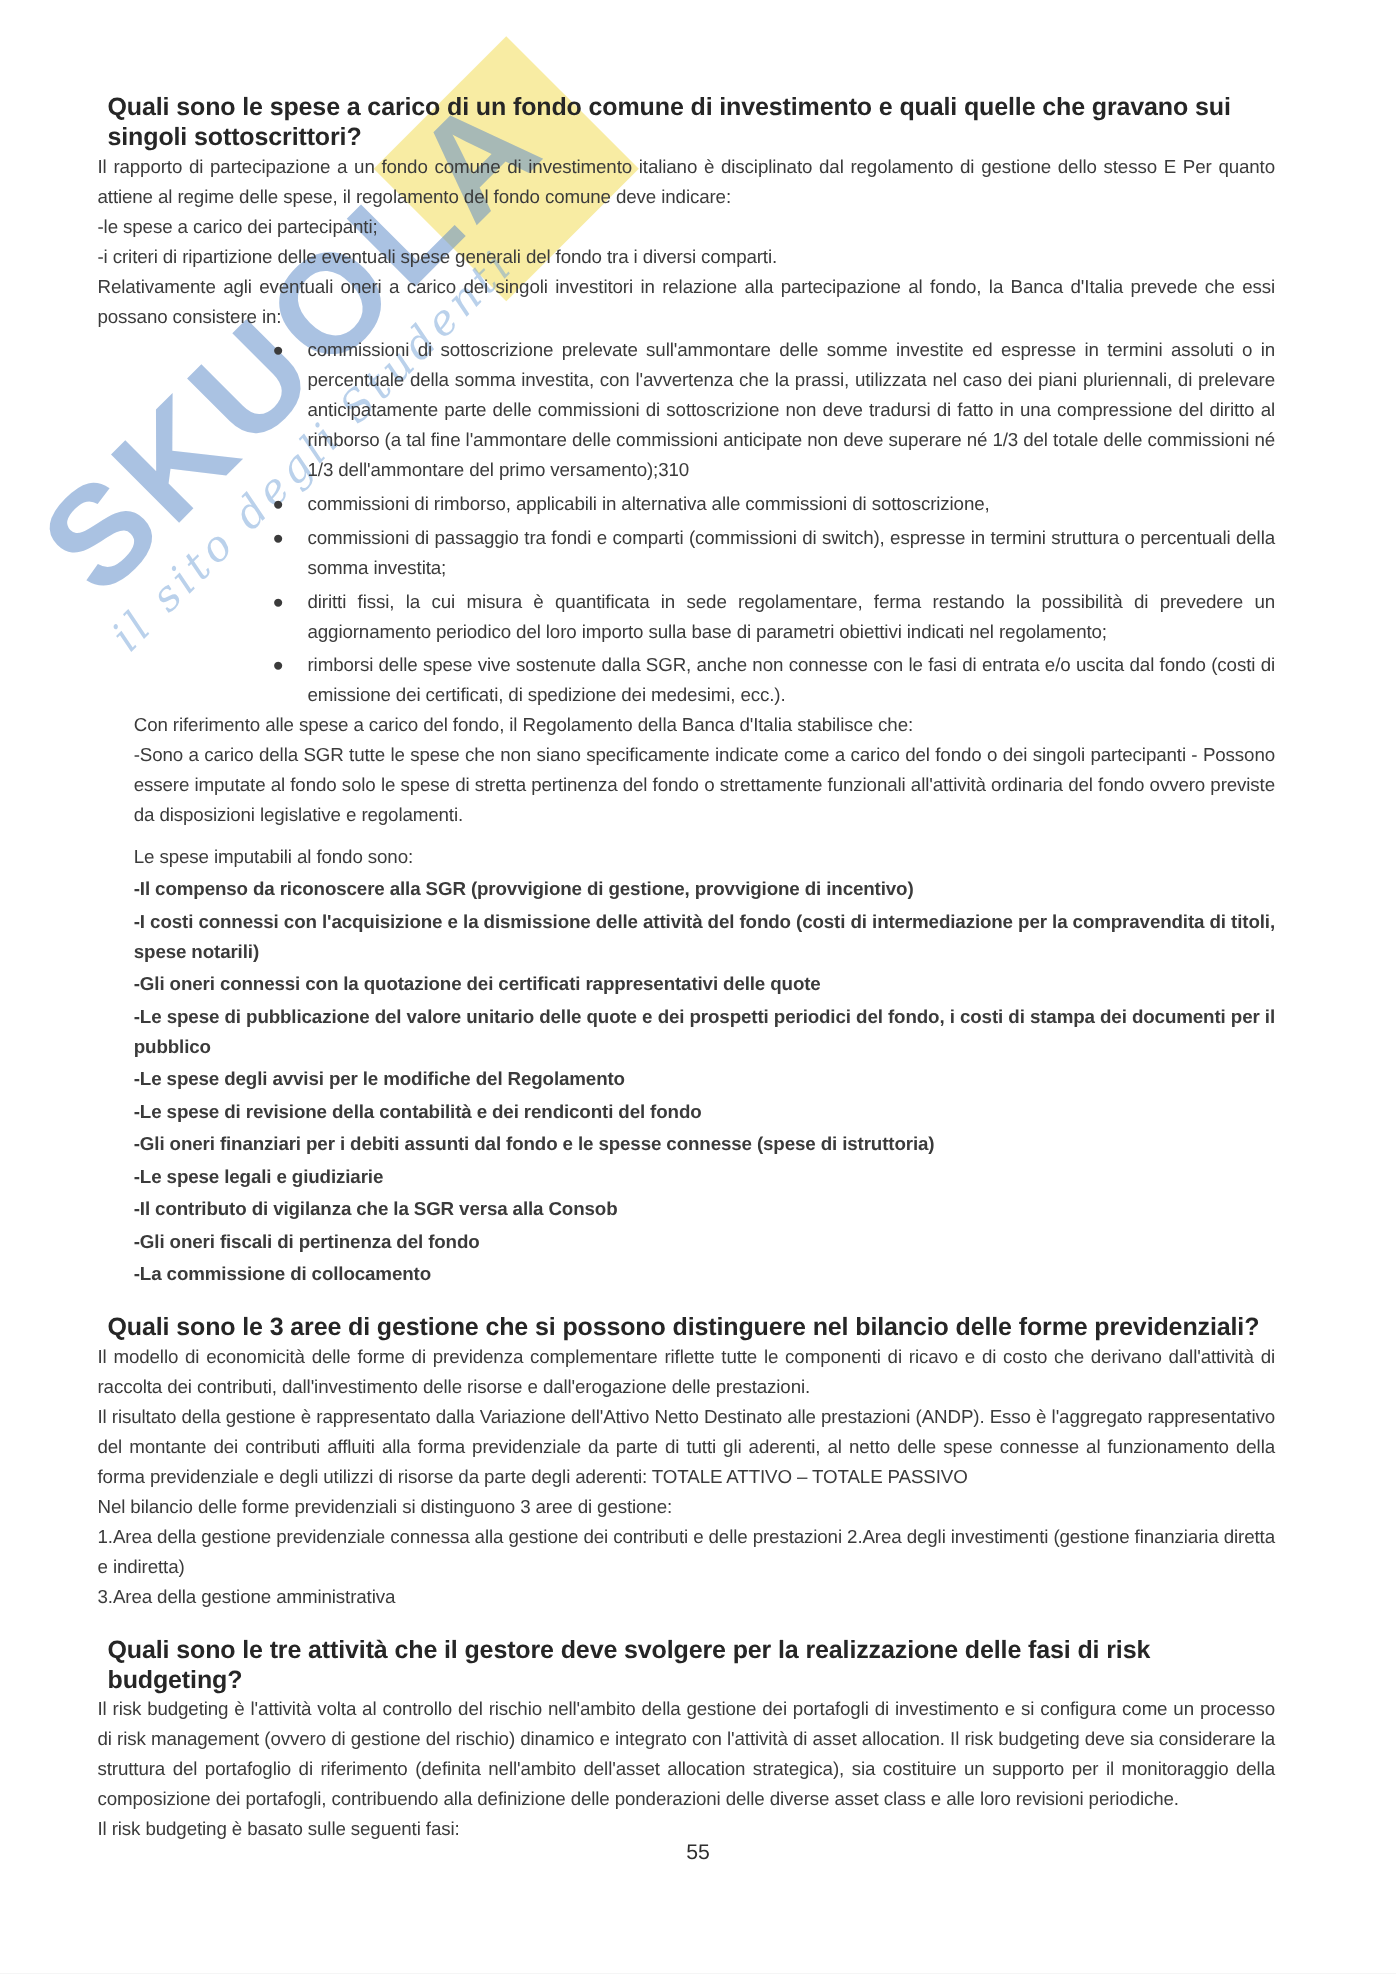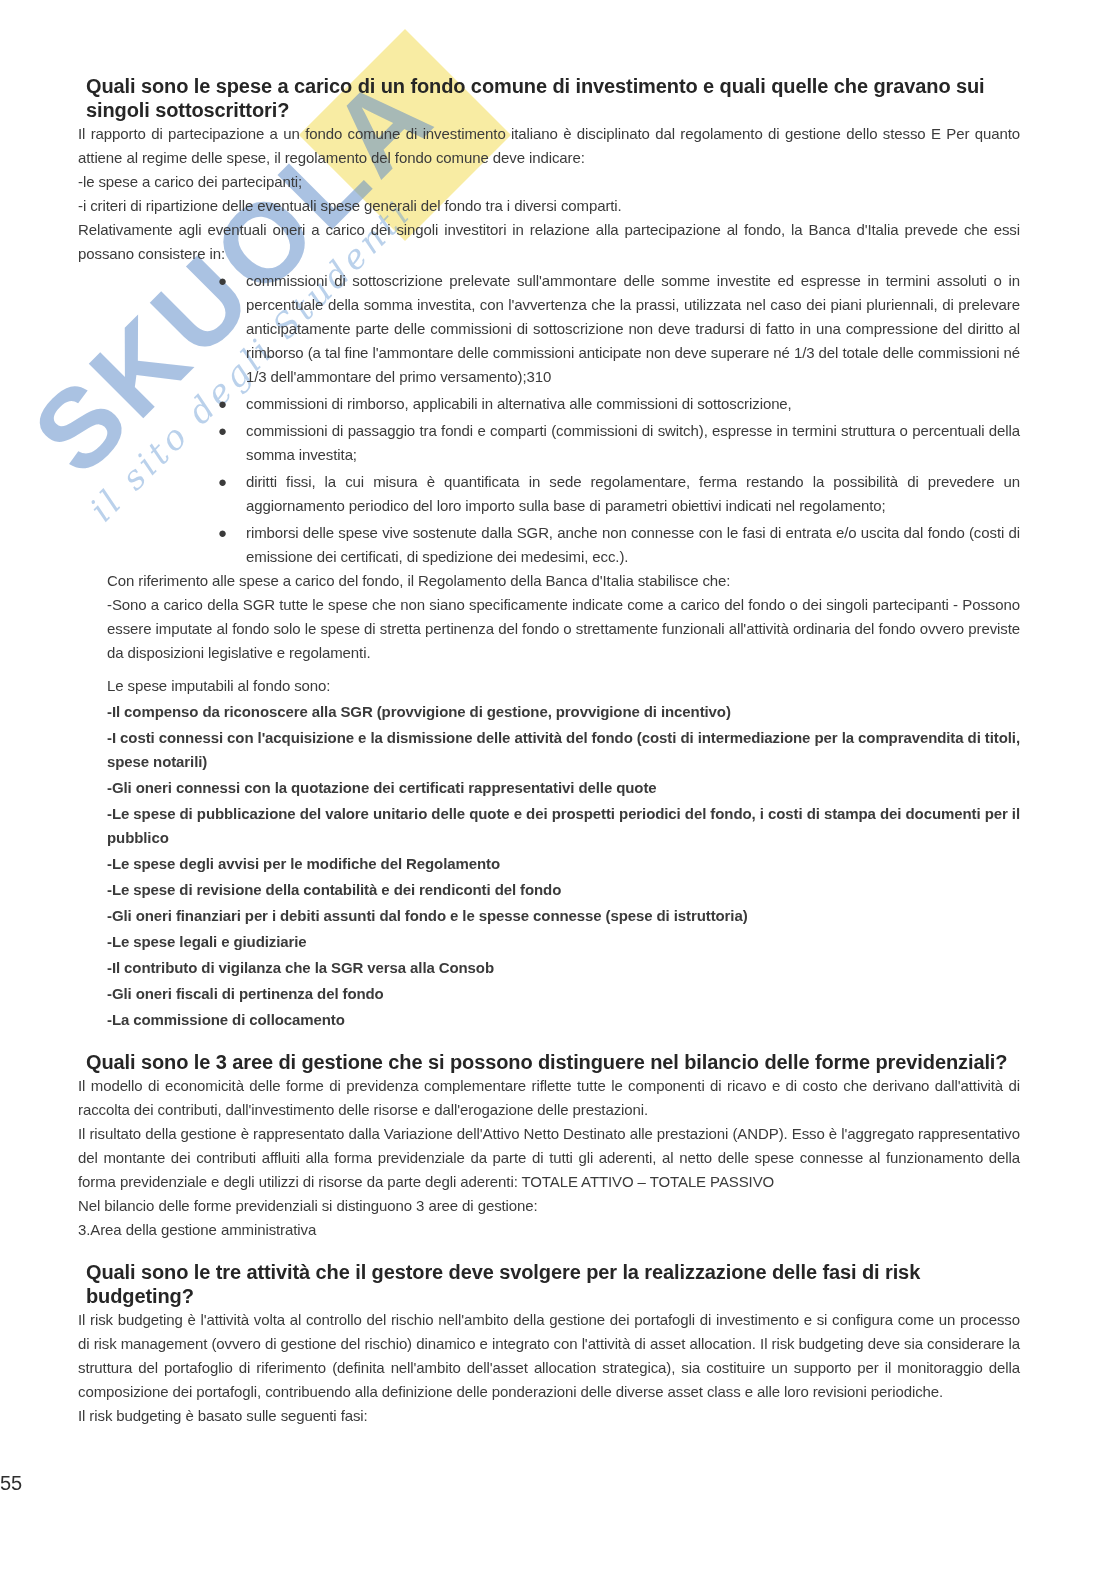--- a/index.html
+++ b/index.html
@@ -47,21 +47,21 @@
   .bullet .dot{flex:0 0 28px;padding-left:70px;box-sizing:content-box;
     width:0;flex-basis:98px;max-width:98px;}
   .bullet .dot span{display:inline-block;transform:translateX(70px);}
   .bullet .btxt{flex:1;text-align:justify;}
   .gap-sm{margin-top:9px;}
   .gap-md{margin-top:9px;}
   .gap-lg{margin-top:18px;}
   .li{margin-top:2px;font-weight:bold;}
   .page-number{
     position:absolute;left:0;right:0;top:1472px;z-index:1;
-    text-align:left;font-size:20px;color:#2f2f2f;
+    text-align:center;font-size:17px;color:#2f2f2f;
   }
 </style>
 </head>
 <body>
 
 <div class="page">
 
   <div class="watermark">
     <div class="wm-diamond"></div>
     <div class="wm-brand">SKUOLA</div>
@@ -112,20 +112,21 @@
     <div class="block mid li">-Gli oneri finanziari per i debiti assunti dal fondo e le spesse connesse (spese di istruttoria)</div>
     <div class="block mid li">-Le spese legali e giudiziarie</div>
     <div class="block mid li">-Il contributo di vigilanza che la SGR versa alla Consob</div>
     <div class="block mid li">-Gli oneri fiscali di pertinenza del fondo</div>
     <div class="block mid li">-La commissione di collocamento</div>
 
     <div class="block heading gap-lg">Quali sono le 3 aree di gestione che si possono distinguere nel bilancio delle forme previdenziali?</div>
     <div class="block just">Il modello di economicità delle forme di previdenza complementare riflette tutte le componenti di ricavo e di costo che derivano dall'attività di raccolta dei contributi, dall'investimento delle risorse e dall'erogazione delle prestazioni.</div>
     <div class="block just">Il risultato della gestione è rappresentato dalla Variazione dell'Attivo Netto Destinato alle prestazioni (ANDP). Esso è l'aggregato rappresentativo del montante dei contributi affluiti alla forma previdenziale da parte di tutti gli aderenti, al netto delle spese connesse al funzionamento della forma previdenziale e degli utilizzi di risorse da parte degli aderenti: TOTALE ATTIVO – TOTALE PASSIVO</div>
     <div class="block">Nel bilancio delle forme previdenziali si distinguono 3 aree di gestione:</div>
+    <div class="block just">1.Area della gestione previdenziale connessa alla gestione dei contributi e delle prestazioni 2.Area degli investimenti (gestione finanziaria diretta e indiretta)</div>
     <div class="block">3.Area della gestione amministrativa</div>
 
     <div class="block heading gap-lg">Quali sono le tre attività che il gestore deve svolgere per la realizzazione delle fasi di risk budgeting?</div>
     <div class="block just">Il risk budgeting è l'attività volta al controllo del rischio nell'ambito della gestione dei portafogli di investimento e si configura come un processo di risk management (ovvero di gestione del rischio) dinamico e integrato con l'attività di asset allocation. Il risk budgeting deve sia considerare la struttura del portafoglio di riferimento (definita nell'ambito dell'asset allocation strategica), sia costituire un supporto per il monitoraggio della composizione dei portafogli, contribuendo alla definizione delle ponderazioni delle diverse asset class e alle loro revisioni periodiche.</div>
     <div class="block">Il risk budgeting è basato sulle seguenti fasi:</div>
 
   </div>
 
   <div class="page-number">55</div>
 

